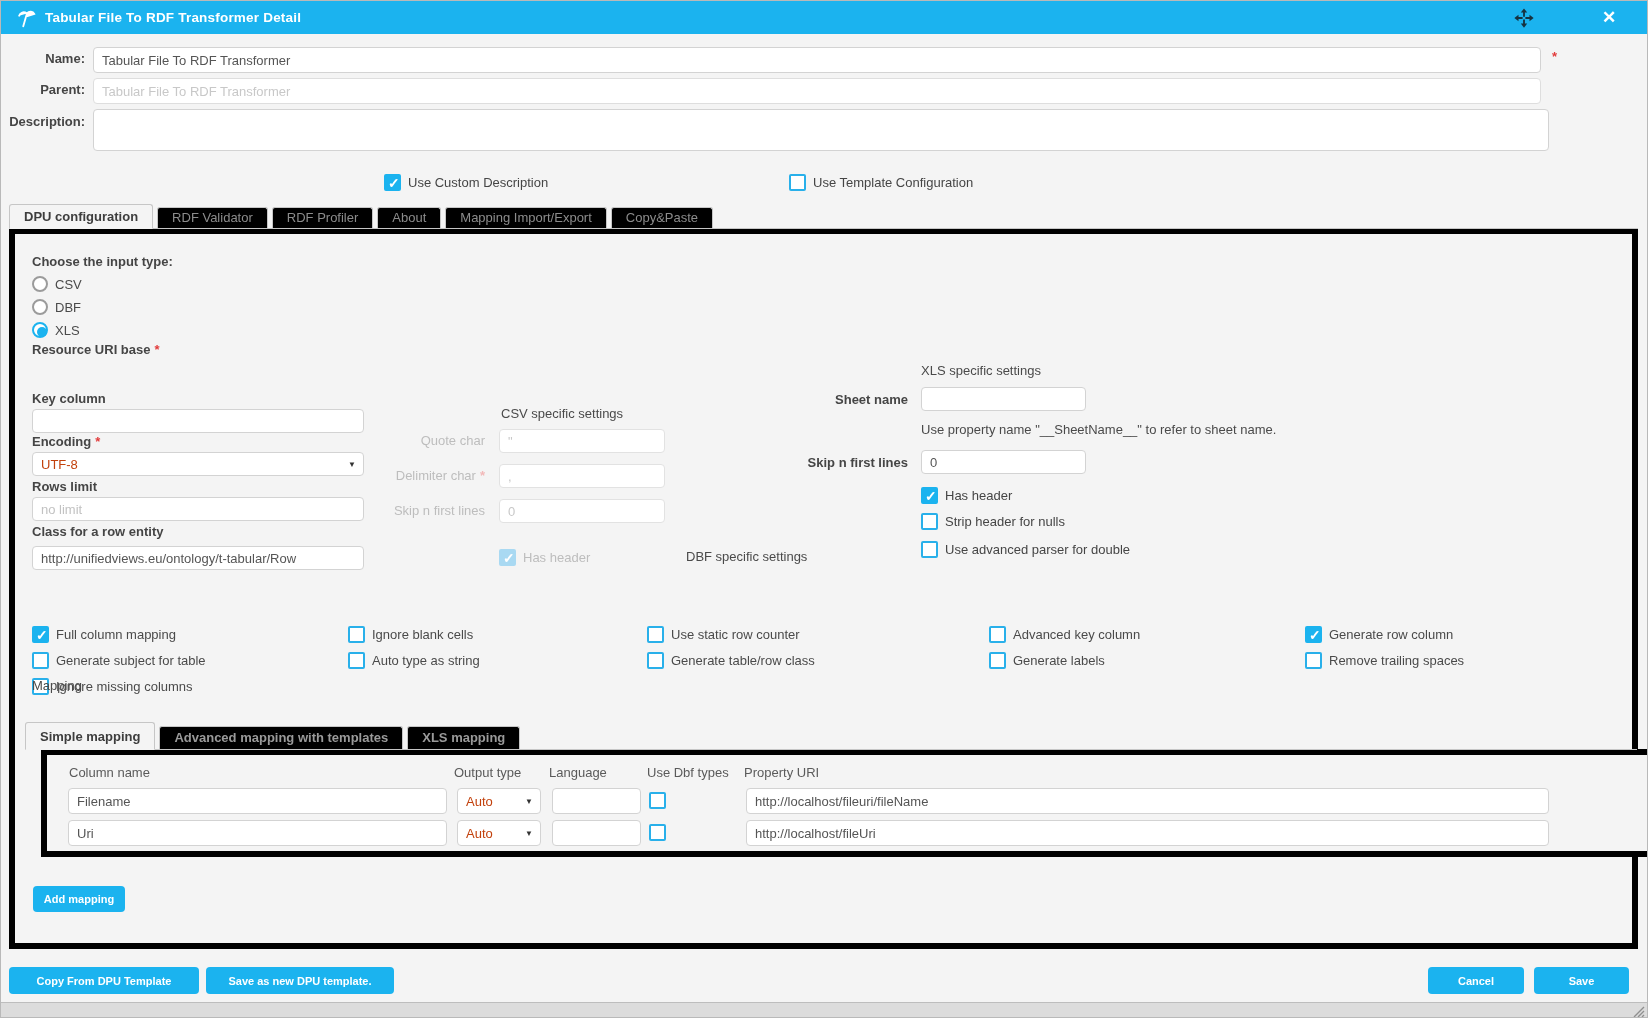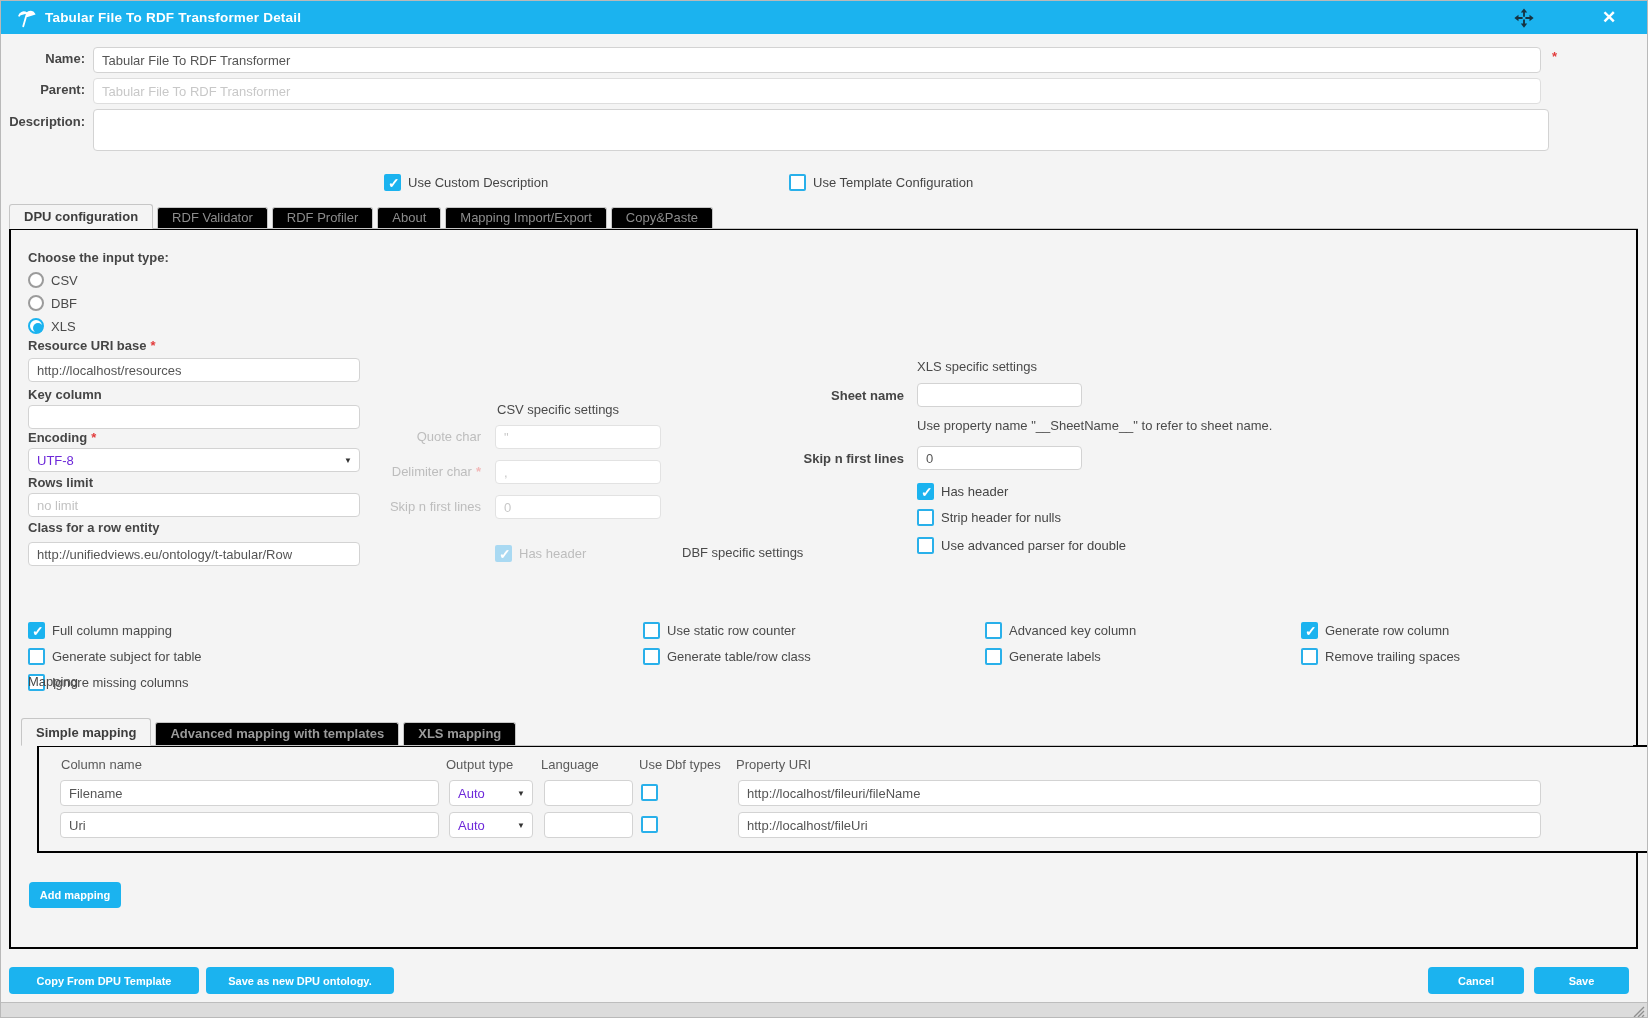--- a/index.html
+++ b/index.html
@@ -21,21 +21,21 @@
   .flabel{position:absolute;left:0;width:84px;text-align:right;font-weight:700;color:#454545;}
   .inp{position:absolute;background:#fff;border:1px solid #d3d3d3;border-radius:4px;
        font-family:"Liberation Sans",sans-serif;font-size:13px;color:#555;padding:0 8px;outline:none;}
   .inp::placeholder{color:#c2c2c2;}
   .inp.dis{color:#c8c8c8;border-color:#dedede;}
   .inp.gdis{border-color:#e2e2e2;color:#c8c8c8;}
   .req{color:#e23b3b;font-weight:700;margin-left:4px;}
   .req.dim{color:#f2b8b8;}
   textarea.inp{resize:none;padding-top:4px;}
   
-  .sel{position:absolute;background:#fff;border:1px solid #d3d3d3;border-radius:4px;color:#6d28d9;
+  .sel{position:absolute;background:#fff;border:1px solid #d3d3d3;border-radius:4px;color:#c2410c;
        display:flex;align-items:center;padding:0 22px 0 8px;cursor:pointer;}
   .sel::after{content:"▼";position:absolute;right:7px;font-size:8px;color:#333;}
   
   .cb{display:inline-block;width:17px;height:17px;border:2px solid #29b0ea;border-radius:2px;
       background:#fff;flex:none;position:relative;cursor:pointer;}
   .cb.on{background:#1bb3ef;border-color:#1bb3ef;}
   .cb.on::after{content:"✓";position:absolute;left:2px;top:-1px;color:#fff;font-size:14px;font-weight:700;}
   .cb.dis{border-color:#a9d9f2;cursor:default;}
   .cb.dis.on{background:#a9d9f2;border-color:#a9d9f2;}
   .cbrow{position:absolute;display:flex;align-items:center;gap:7px;height:18px;}
@@ -50,21 +50,21 @@
   .radrow{position:absolute;display:flex;align-items:center;gap:7px;height:20px;}
   
   .tabbar{position:absolute;display:flex;align-items:flex-end;border-bottom:1px solid #c6c6c6;z-index:3;text-align:center;}
   .tab{border:1px solid #c6c6c6;border-bottom:none;border-radius:3px 3px 0 0;background:#000000;
        color:#8c8c8c;padding:0 14px;height:21px;line-height:20px;margin-right:4px;cursor:pointer;white-space:nowrap;}
   .tab.active{background:#f4f4f4;color:#3d3d3d;font-weight:700;height:25px;line-height:24px;
        margin-bottom:-1px;border-bottom:1px solid #f4f4f4;}
   .mtab{height:23px;line-height:22px;font-weight:700;color:#9a9a9a;}
   .mtab.active{height:28px;line-height:27px;color:#3d3d3d;}
   
-  .panel{position:absolute;border:2px solid #000000;background:#f4f4f4;}
+  .panel{position:absolute;border:6px solid #000000;background:#f4f4f4;}
   
   .btn{position:absolute;background:#1bb3ef;color:#fff;font-weight:700;font-size:11px;
        border:none;border-radius:4px;display:flex;align-items:center;justify-content:center;cursor:pointer;
        font-family:"Liberation Sans",sans-serif;}
   
   .sect{color:#4a4a4a;}
   .glabel{position:absolute;text-align:right;color:#bdbdbd;}
   .blabel{position:absolute;text-align:right;font-weight:700;color:#454545;}
   
   .statusbar{position:absolute;left:0;top:1001px;width:100%;height:17px;background:#dcdcdc;
@@ -127,21 +127,20 @@
     <div class="radrow" style="left:17px;top:63px;">
       <span class="radio"></span>
       <span>DBF</span>
     </div>
     <div class="radrow" style="left:17px;top:86px;">
       <span class="radio on"></span>
       <span>XLS</span>
     </div>
 
     <span class="abs lbl" style="left:17px;top:108px;"><span>Resource URI base</span><span class="req">*</span></span>
-    <input class="inp" style="left: 17px; top: 128px; width: 332px; height: 24px;" value="http://localhost/resources">
 
     <span class="abs lbl" style="left:17px;top:157px;">Key column</span>
     <input class="inp" style="left: 17px; top: 175px; width: 332px; height: 24px;" value="">
 
     <span class="abs lbl" style="left:17px;top:200px;"><span>Encoding</span><span class="req">*</span></span>
     <div class="sel" style="left:17px;top:218px;width:332px;height:24px;">
       <span>UTF-8</span>
     </div>
 
     <span class="abs lbl" style="left:17px;top:245px;">Rows limit</span>
@@ -190,20 +189,30 @@
       </div>
       <div class="optrow">
         <span class="cb"></span>
         <span class="t">Generate subject for table</span>
       </div>
       <div class="optrow">
         <span class="cb"></span>
         <span class="t">Ignore missing columns</span>
       </div>
     </div>
+    <div class="optcol" style="left:333px;">
+      <div class="optrow">
+        <span class="cb"></span>
+        <span class="t">Ignore blank cells</span>
+      </div>
+      <div class="optrow">
+        <span class="cb"></span>
+        <span class="t">Auto type as string</span>
+      </div>
+    </div>
     <div class="optcol" style="left:632px;">
       <div class="optrow">
         <span class="cb"></span>
         <span class="t">Use static row counter</span>
       </div>
       <div class="optrow">
         <span class="cb"></span>
         <span class="t">Generate table/row class</span>
       </div>
     </div>
@@ -257,21 +266,21 @@
       </div>
       <input class="inp" style="left: 505px; top: 65px; width: 89px; height: 26px;" value="">
       <span class="cb" style="position:absolute;left:602px;top:69px;"></span>
       <input class="inp" style="left: 699px; top: 65px; width: 803px; height: 26px;" value="http://localhost/fileUri">
     </div>
 
     <button class="btn" style="left:18px;top:652px;width:92px;height:26px;">Add mapping</button>
   </div>
 
   <button class="btn" style="left:8px;top:966px;width:190px;height:27px;">Copy From DPU Template</button>
-  <button class="btn" style="left:205px;top:966px;width:188px;height:27px;">Save as new DPU ontology.</button>
+  <button class="btn" style="left:205px;top:966px;width:188px;height:27px;">Save as new DPU template.</button>
   <button class="btn" style="left:1427px;top:966px;width:96px;height:27px;">Cancel</button>
   <button class="btn" style="left:1533px;top:966px;width:95px;height:27px;">Save</button>
 
   <div class="statusbar">
     <svg class="grip" width="14" height="14">
       <path d="M13 3 L3 13 M13 7 L7 13 M13 11 L11 13" stroke="#8f8f8f" stroke-width="1.4" fill="none"></path>
     </svg>
   </div>
 
 </div>

